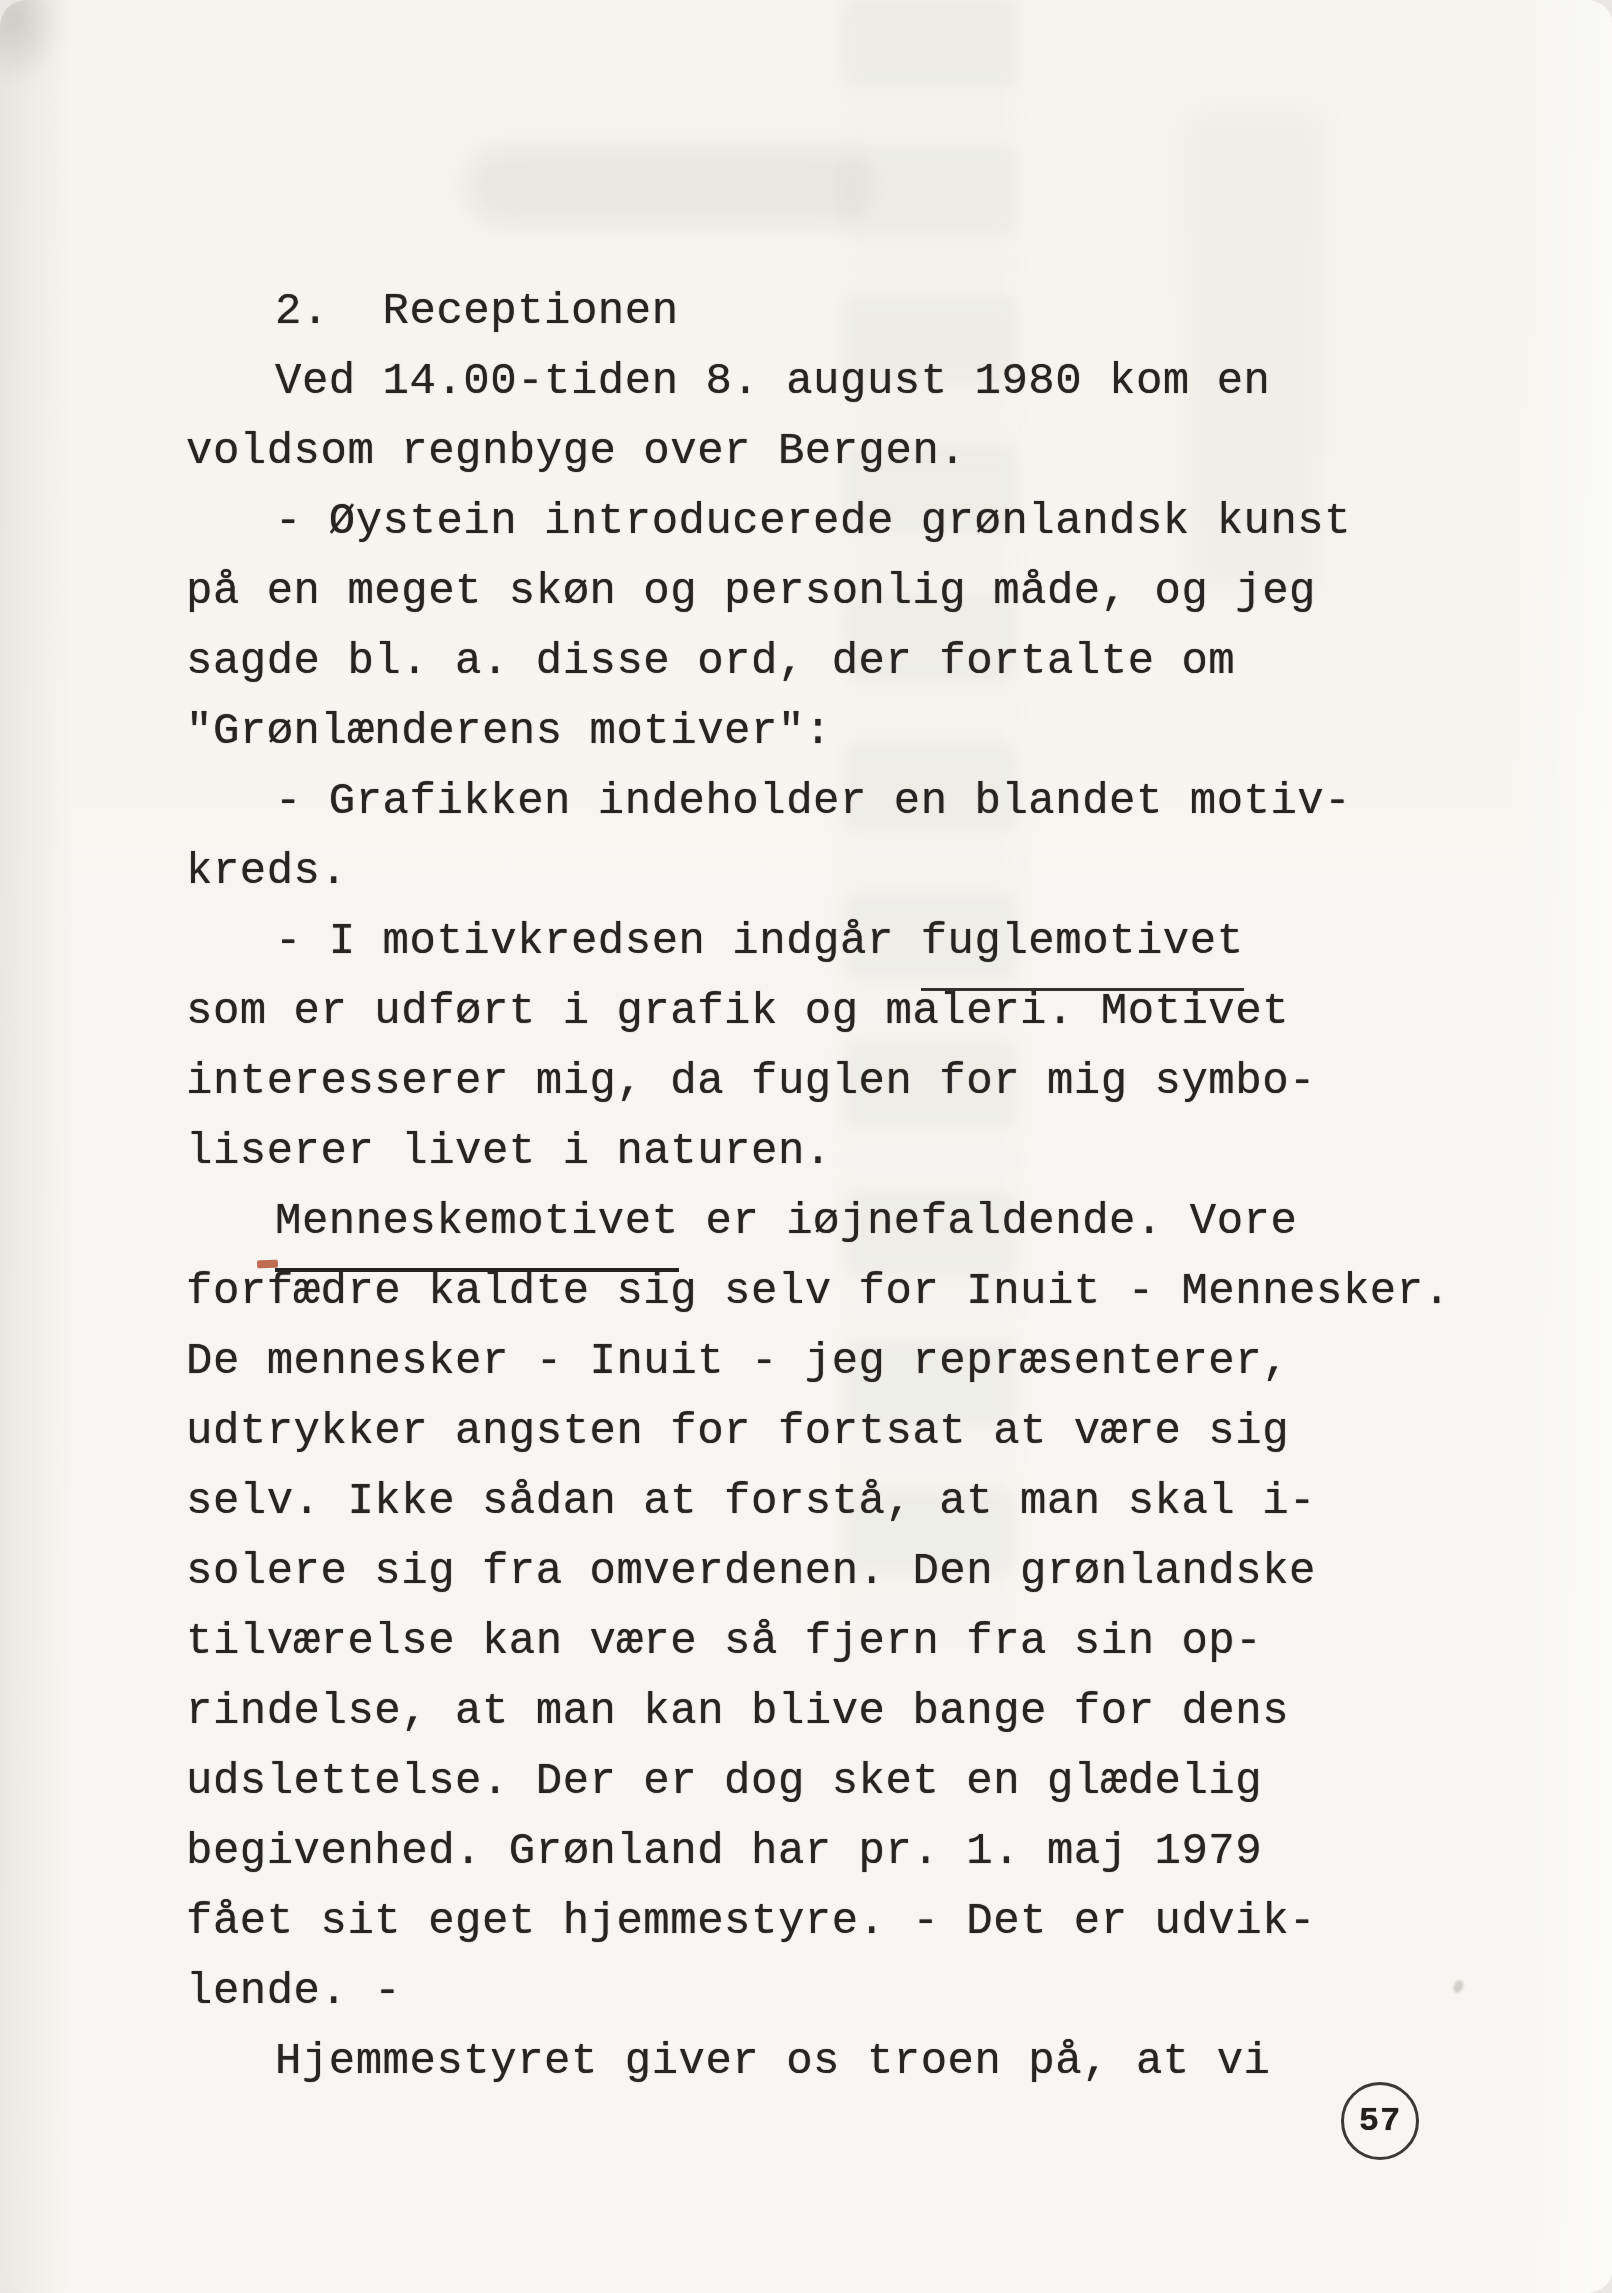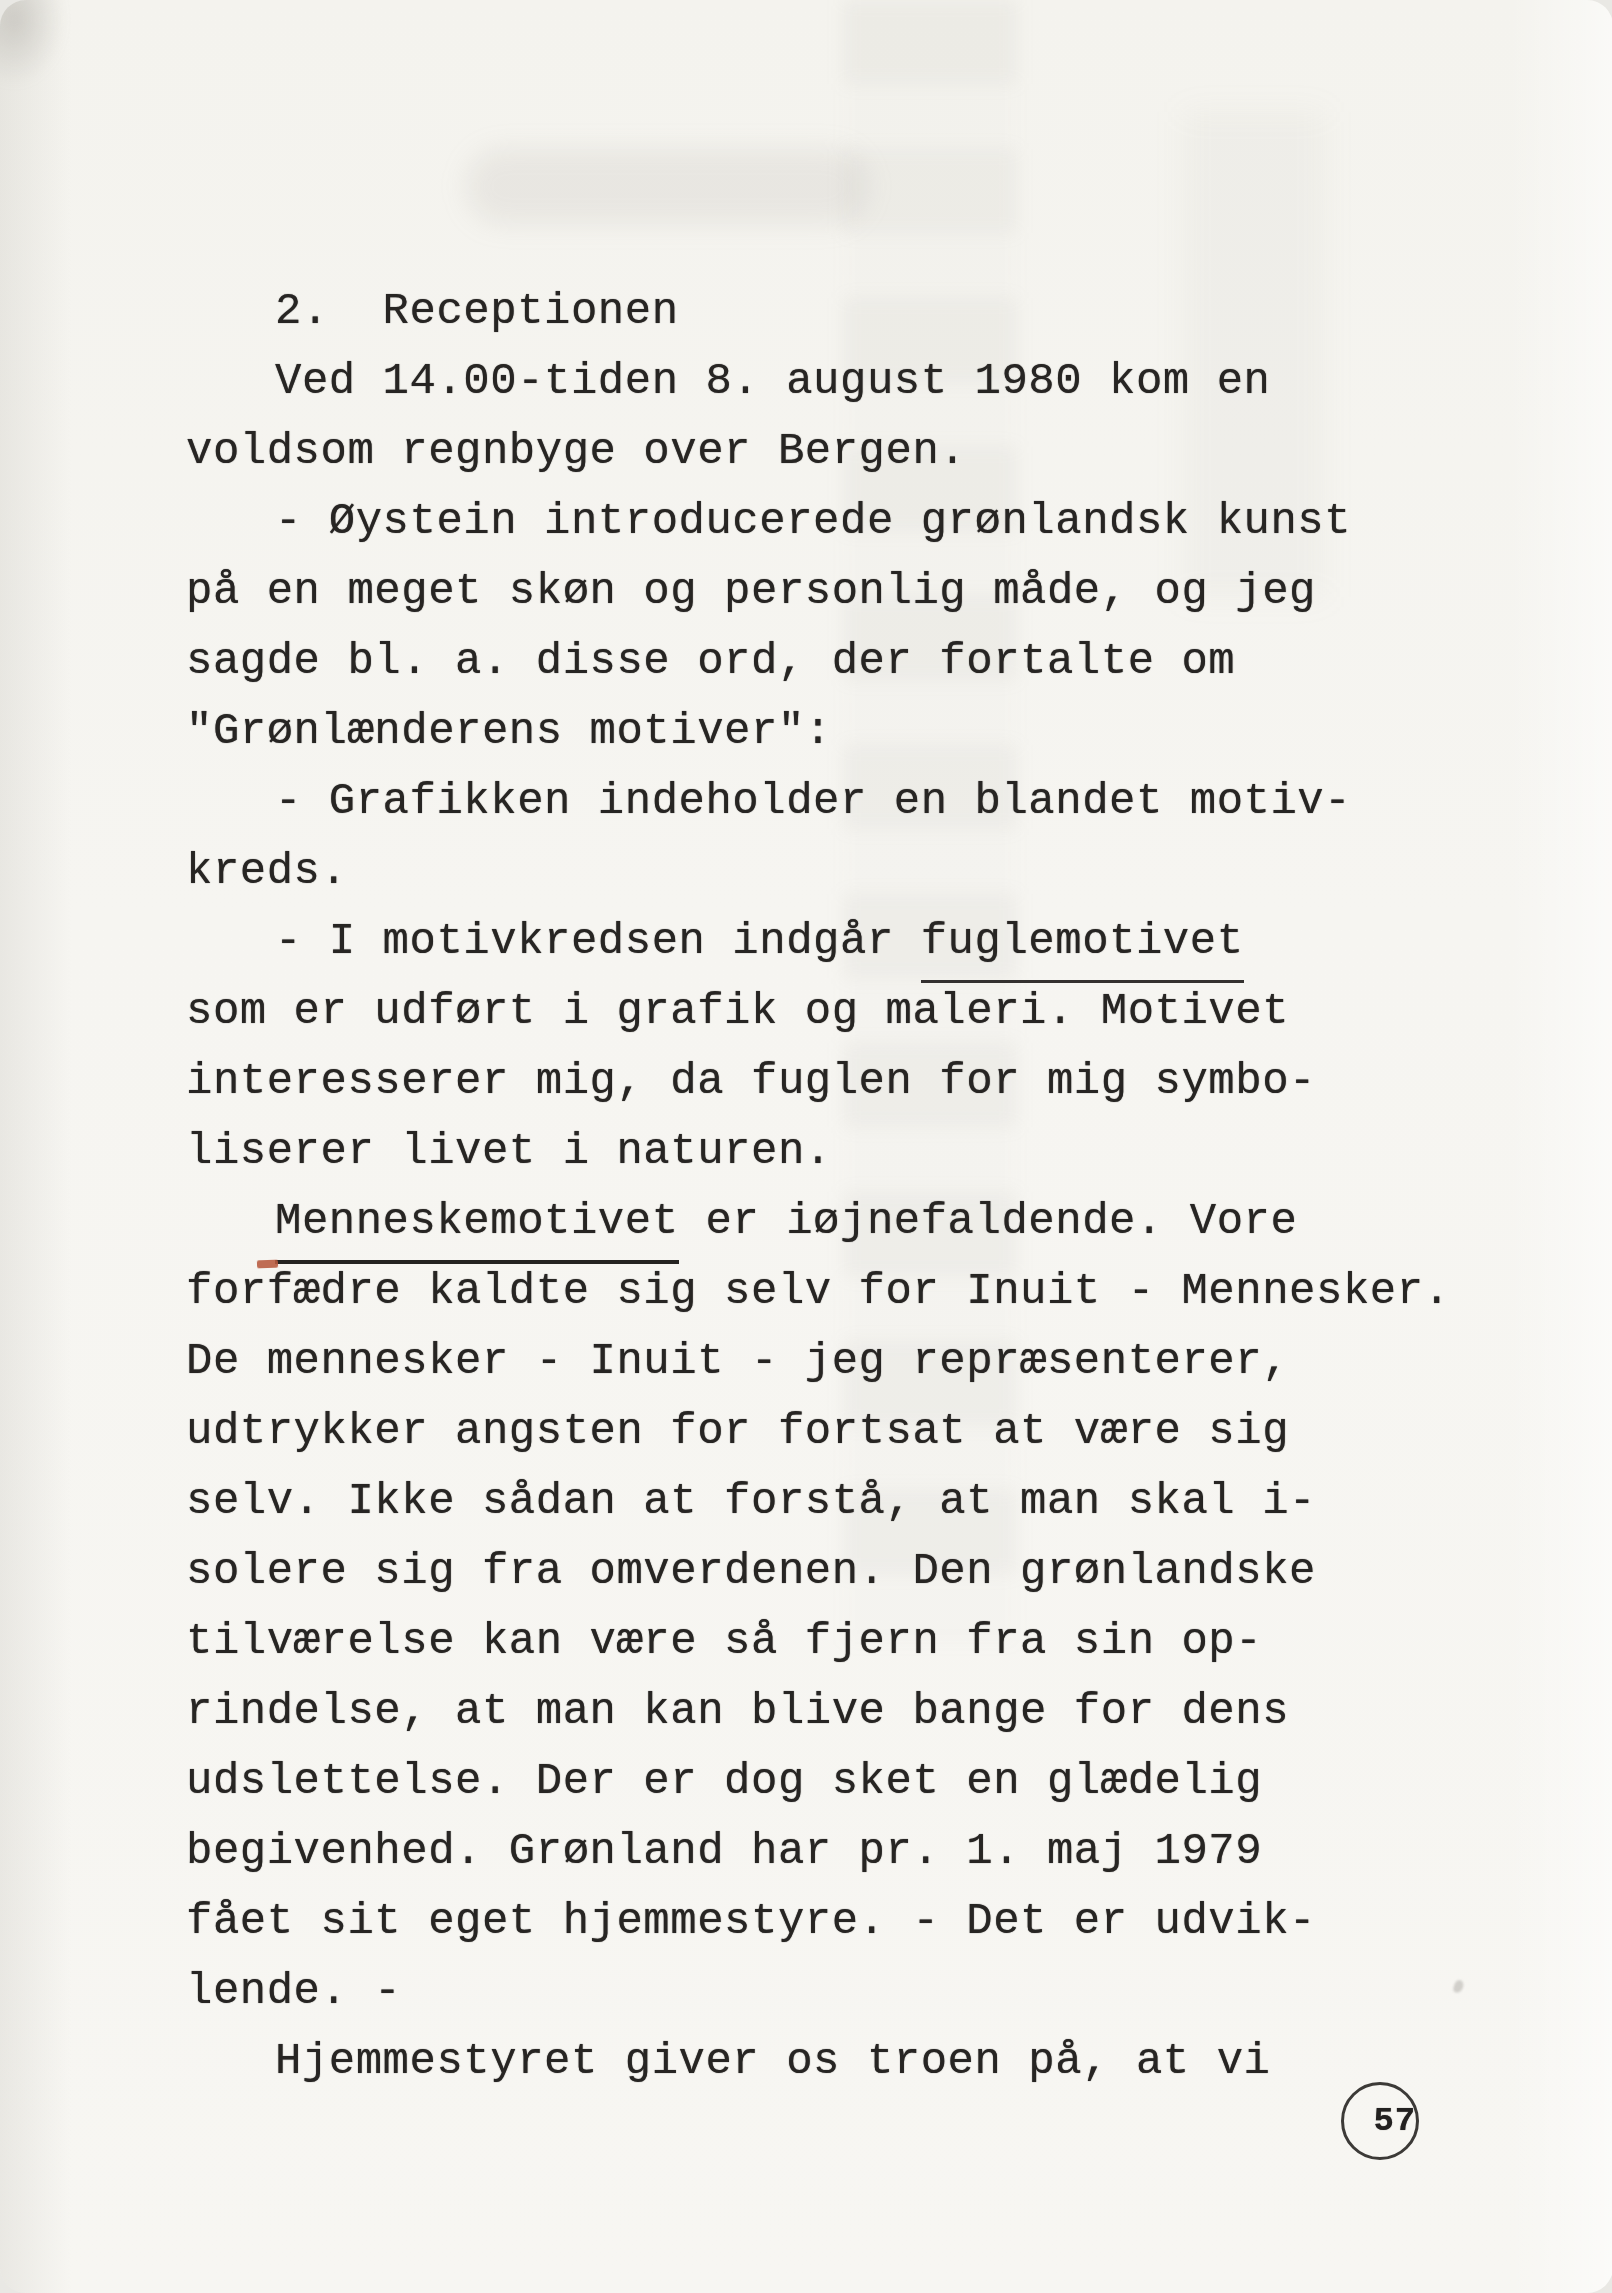--- a/index.html
+++ b/index.html
@@ -60,40 +60,40 @@
     font-size:44px;line-height:70px;
     letter-spacing:0.5px;
     color:var(--ink);
     text-shadow:0 0 1.1px rgba(30,28,26,0.72);
     white-space:pre;
   }
   .line{height:70px;}
   .line.indent{padding-left:89px;}
   .u{
     display:inline-block;
-    padding-bottom:4px;
+    padding-bottom:12px;
     border-bottom:3.7px solid rgba(35,32,30,0.92);
   }
   .u.heavy{border-bottom-width:4.7px;border-bottom-color:rgba(25,23,21,0.95);}
   
   .red-mark{
     position:absolute;left:257px;top:1260px;width:21.4px;height:8.4px;
     background:var(--mark);
     border-radius:1.9px;
     opacity:0.88;
     filter:blur(0.4px);
     transform:rotate(-2deg);
   }
   
   .page-badge{
     position:absolute;left:1341px;top:2082px;width:78px;height:78px;
     border:3.7px solid rgba(43,41,39,0.92);
     border-radius:50%;
     box-sizing:border-box;
-    display:flex;align-items:center;justify-content:flex-end;
+    display:flex;align-items:center;justify-content:center;
     color:#232120;
   }
   .page-badge span{
     font-family:"Liberation Mono","DejaVu Sans Mono",monospace;
     font-size:34px;font-weight:bold;letter-spacing:0.9px;
     text-shadow:0 0 0.9px rgba(30,28,26,0.7);
   }
 </style>
 </head>
 <body>

